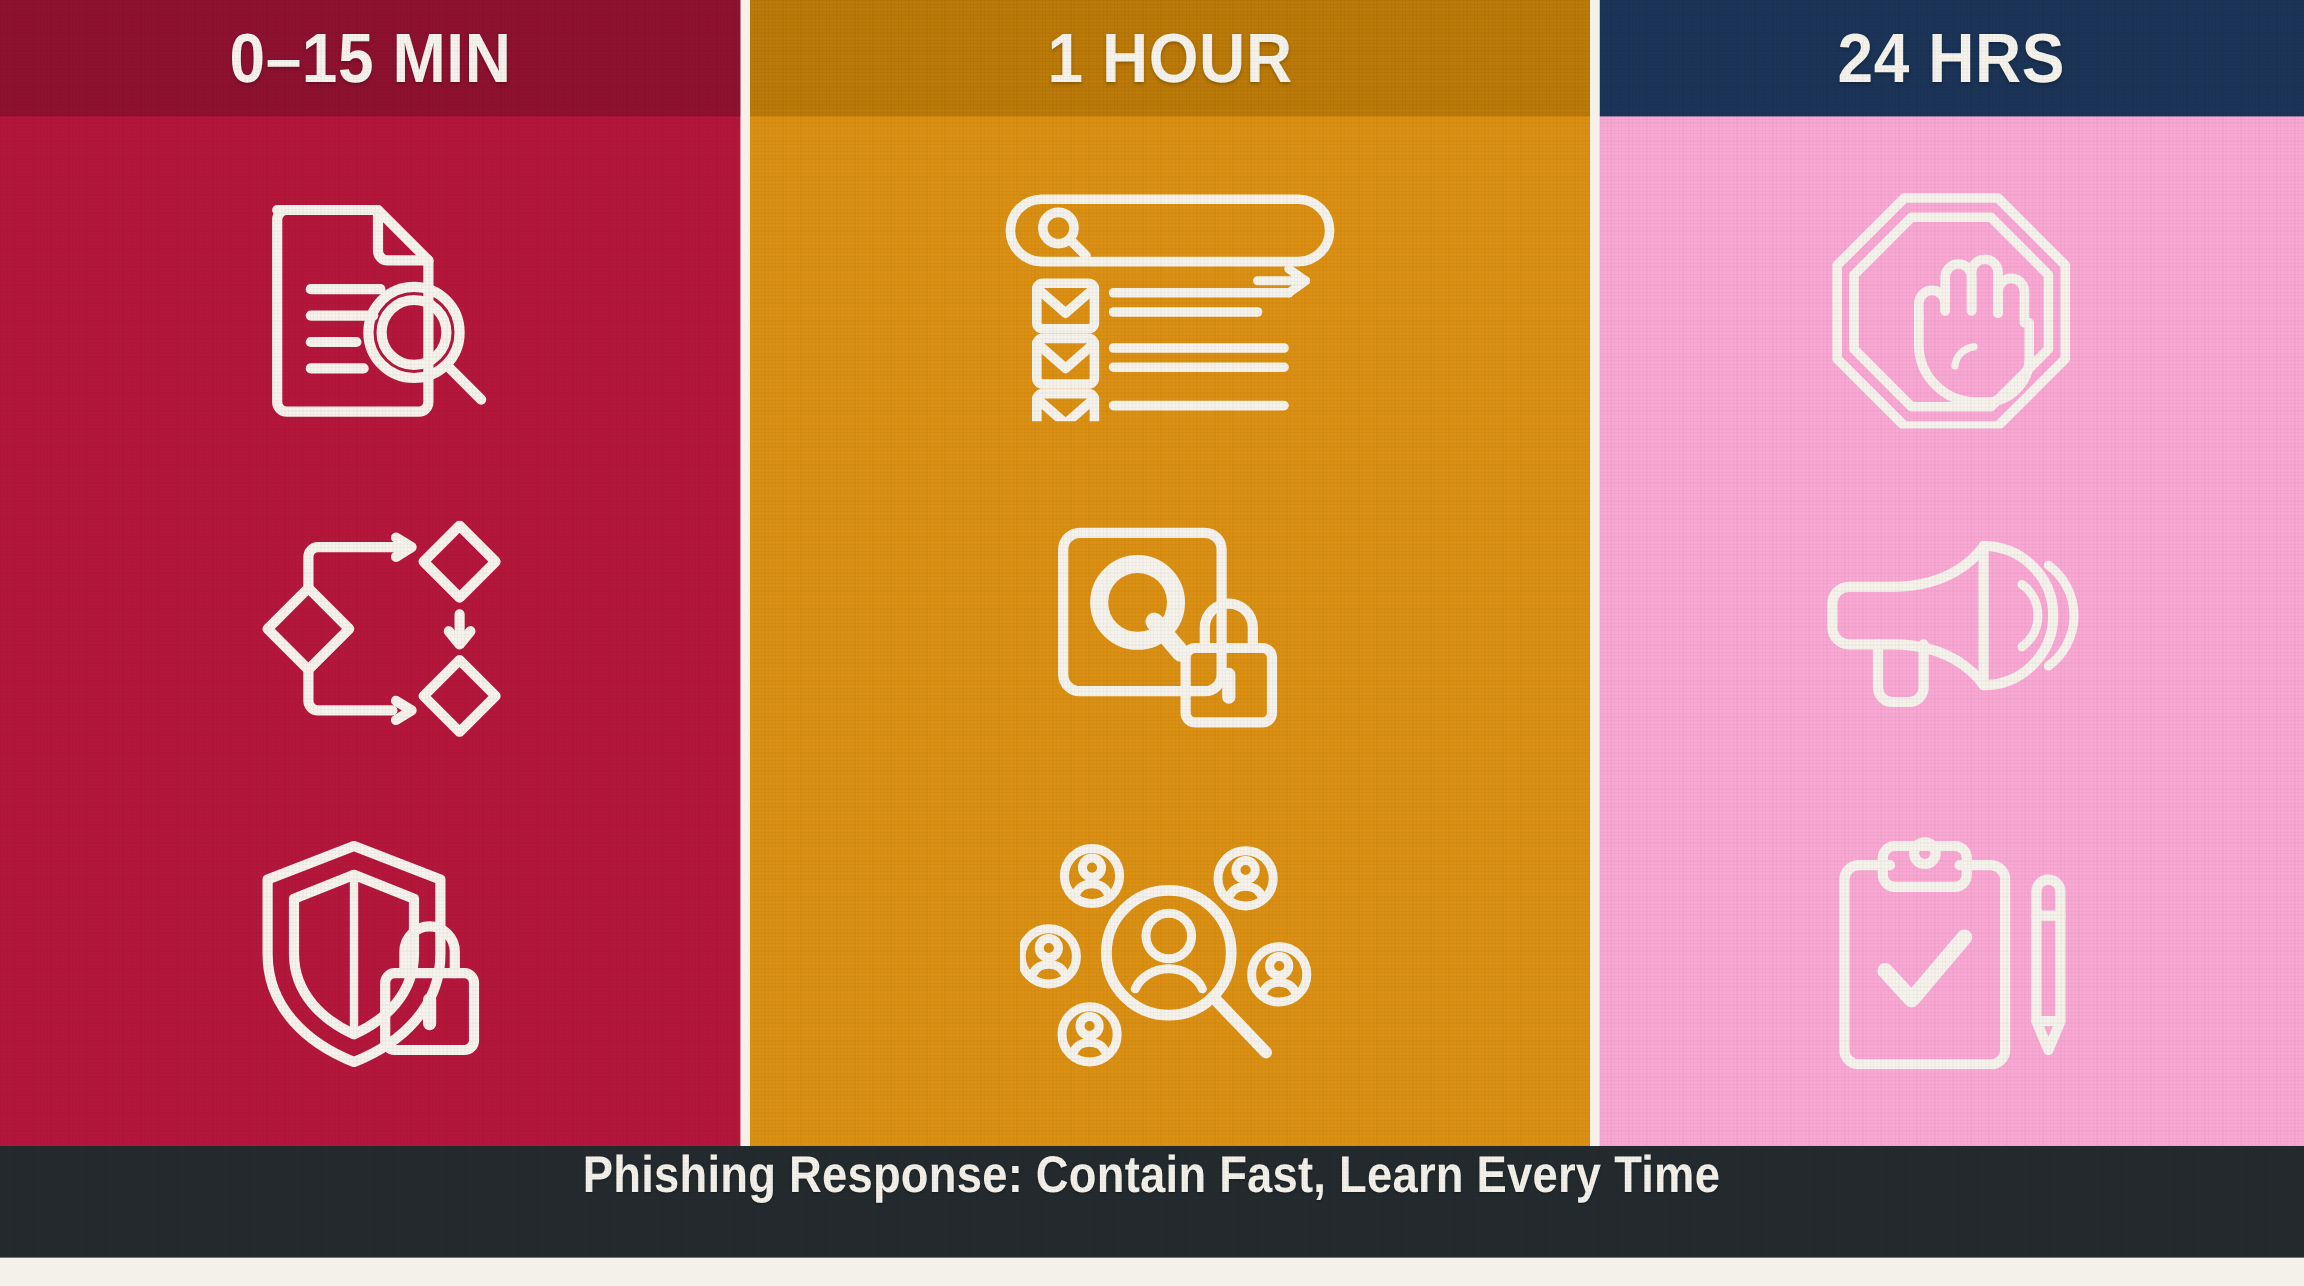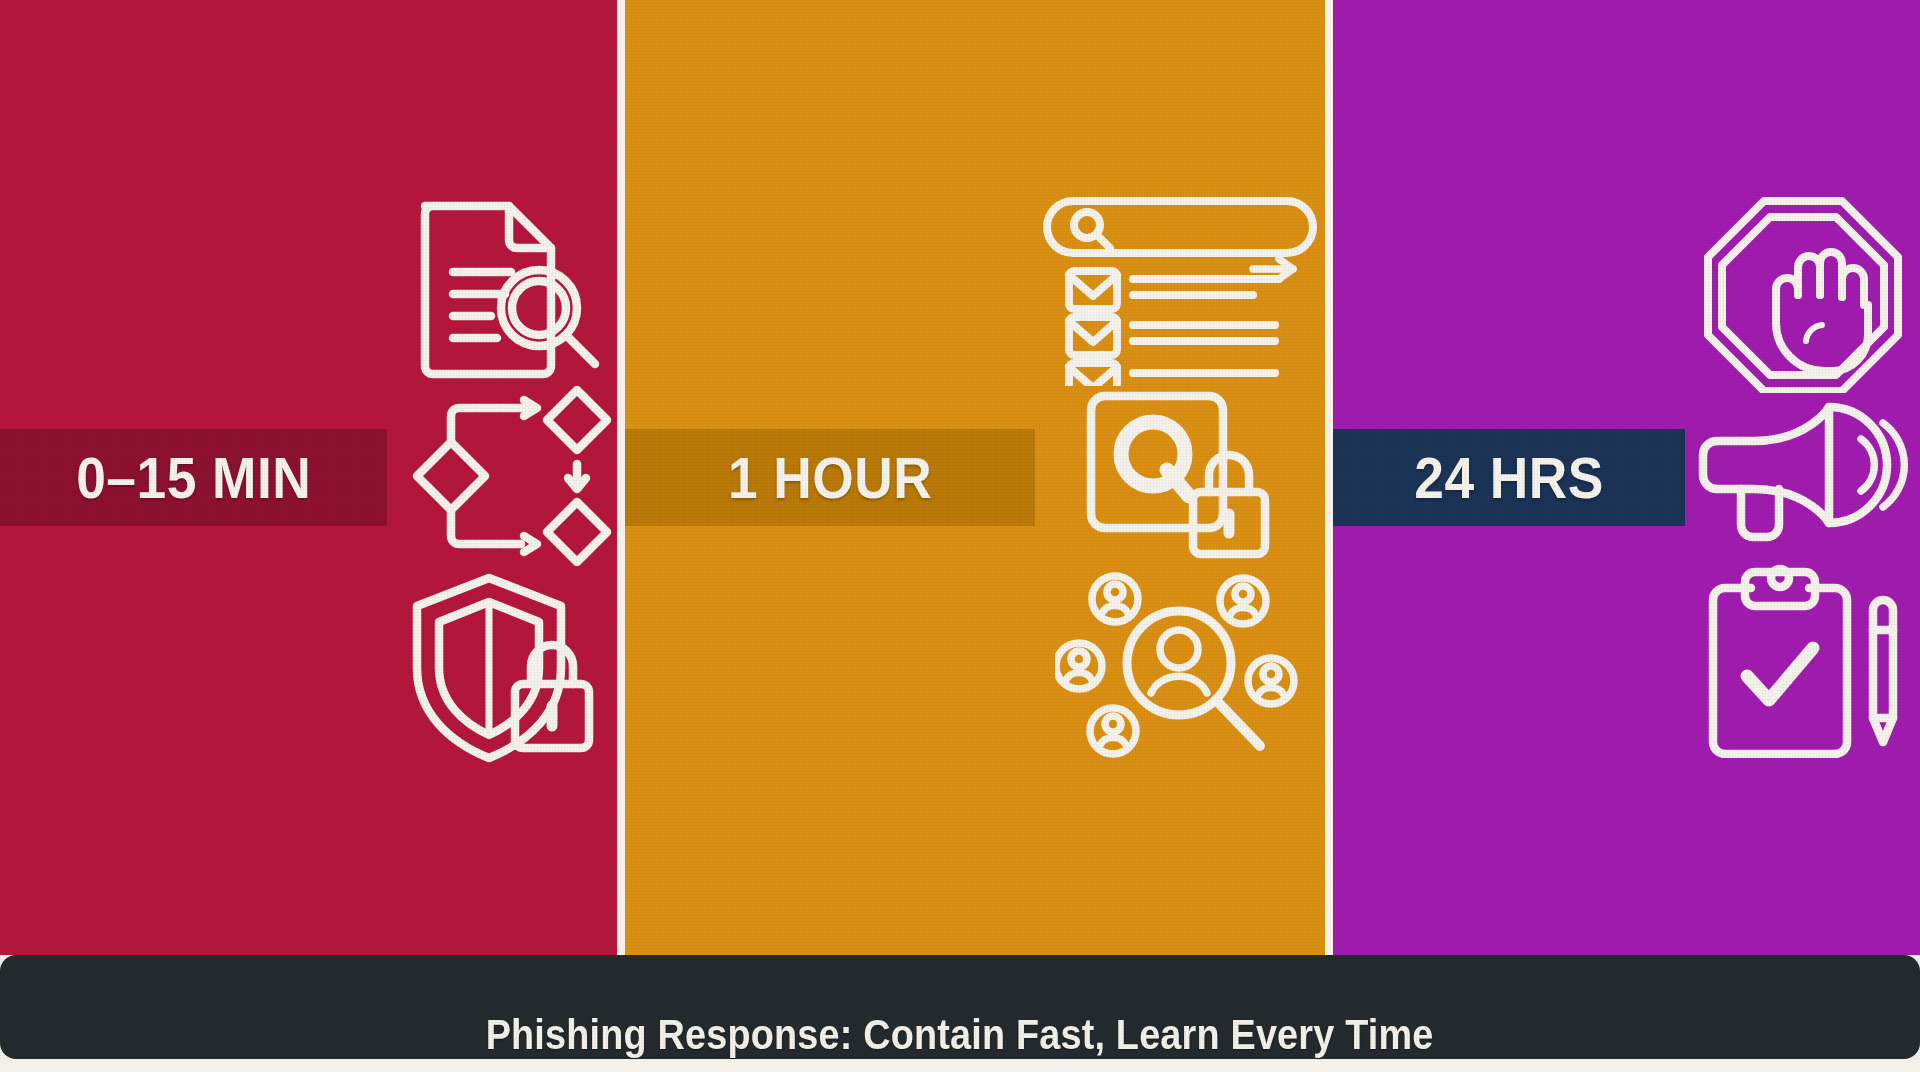--- a/index.html
+++ b/index.html
@@ -23,27 +23,27 @@
     display:flex;
     width:1920px;
     height:955px;
     gap:8px;
     background:#f4f1ea;
     box-sizing:border-box;
   }
   .column{
     position:relative;
     display:flex;
-    flex-direction:row;
+    flex-direction:column;
     align-items:center;
     overflow:hidden;
   }
   .col-0{width:645px;background:#b5163c;}
   .col-1{width:732px;background:#dc9013;}
-  .col-2{width:614px;background:#a21caf;}
+  .col-2{width:614px;background:#f9a8d4;}
 
   .col-header{
     width:100%;
     height:97px;
     display:flex;
     align-items:center;
     justify-content:center;
     box-sizing:border-box;
   }
   .col-0 .col-header{background:#8e1230;}
@@ -77,27 +77,26 @@
     align-items:center;
     justify-content:center;
     width:100%;
   }
   .icon-cell svg{display:block;}
 
   
   .caption-bar{
     position:relative;
     width:1920px;
-    height:104px;
+    height:93px;
     background:#242b2e;
     display:flex;
-    align-items:flex-end;
+    align-items:flex-start;
     justify-content:center;
     box-sizing:border-box;
-    border-radius:16px;
   }
   .caption-text{
     color:#f4f1ea;
     font-size:43px;
     font-weight:bold;
     letter-spacing:0.2px;
     font-family:"Liberation Sans", sans-serif;
     transform:scaleX(0.88);
     white-space:nowrap;
     text-shadow:0 1px 2px rgba(0,0,0,0.35);

